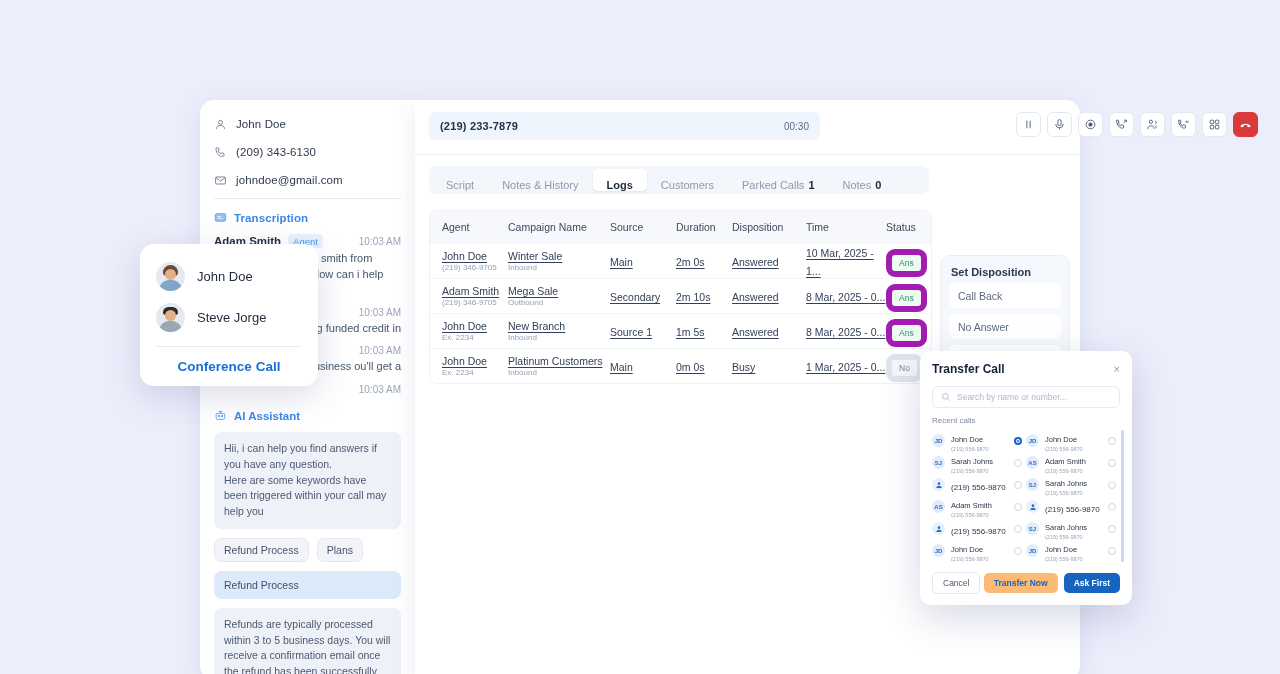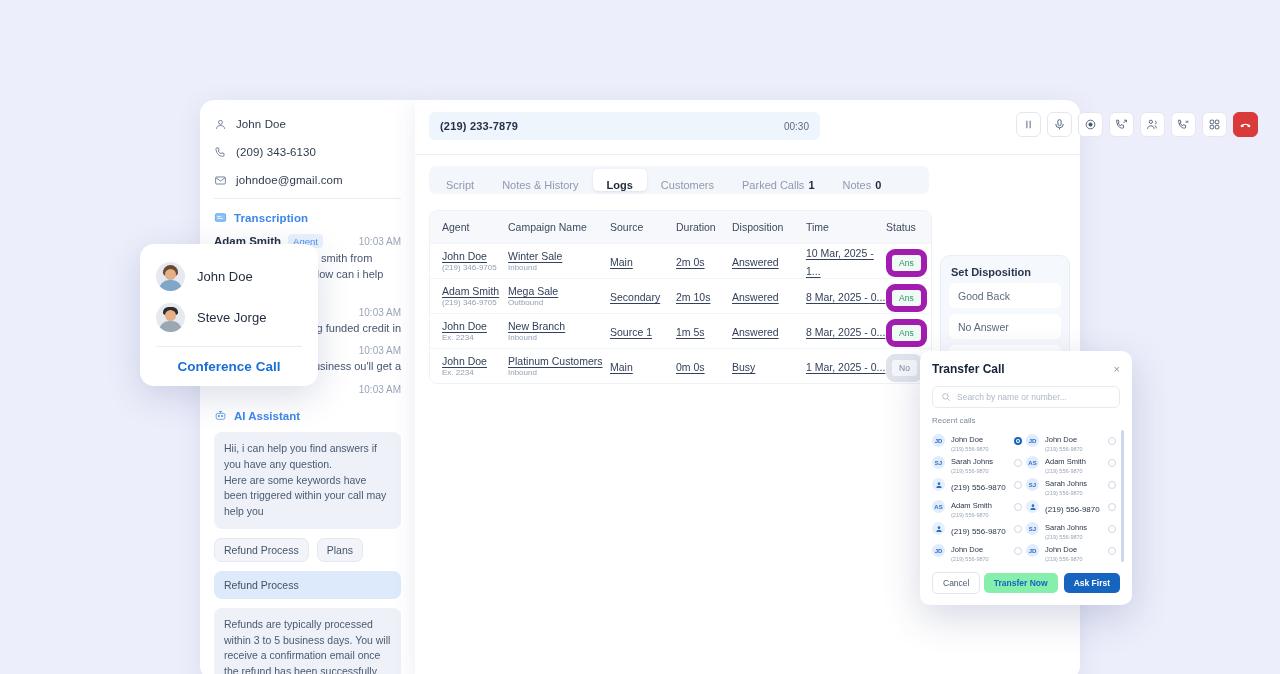--- a/index.html
+++ b/index.html
@@ -211,21 +211,21 @@
   }
   .tf-scroll {
     position: absolute; right: -4px; top: 0; width: 3px; height: 100%;
     background: #cdd6ef; border-radius: 2px;
   }
   .tf-foot { display: flex; align-items: center; margin-top: 10px; }
   .btn {
     font-size: 8.5px; border-radius: 5px; padding: 5px 10px; font-weight: 700;
   }
   .btn.cancel { border: 1px solid #e2e7ef; color: #4d5a70; background: #fff; font-weight: 400; }
-  .btn.ghost { color: #1565c0; background: #86efac; margin-left: auto; }
+  .btn.ghost { color: #1565c0; background: #fdba74; margin-left: auto; }
   .btn.primary { background: #1565c0; color: #fff; margin-left: 6px; }
 </style>
 </head>
 <body>
 
 <div class="stage">
 
   <div class="left-card">
 
     <div class="contact-row">
@@ -454,21 +454,21 @@
         <div class="c3"><span class="cell-link">Main</span></div>
         <div class="c4"><span class="cell-link">0m 0s</span></div>
         <div class="c5"><span class="cell-link">Busy</span></div>
         <div class="c6"><span class="cell-link">1 Mar, 2025 - 0...</span></div>
         <div class="c7"><span class="badge gray">No </span></div>
       </div>
     </div>
 
     <div class="disp">
       <div class="disp-title">Set Disposition</div>
-      <div class="disp-opt">Good Back</div>
+      <div class="disp-opt">Call Back</div>
       <div class="disp-opt">No Answer</div>
       <div class="disp-opt">Dropped</div>
       <div class="disp-opt">Busy</div>
       <div class="disp-opt sel">Deal Closed</div>
       <div class="disp-opt sel">Interested</div>
     </div>
 
   </div>
 
   <div class="ctrls">

